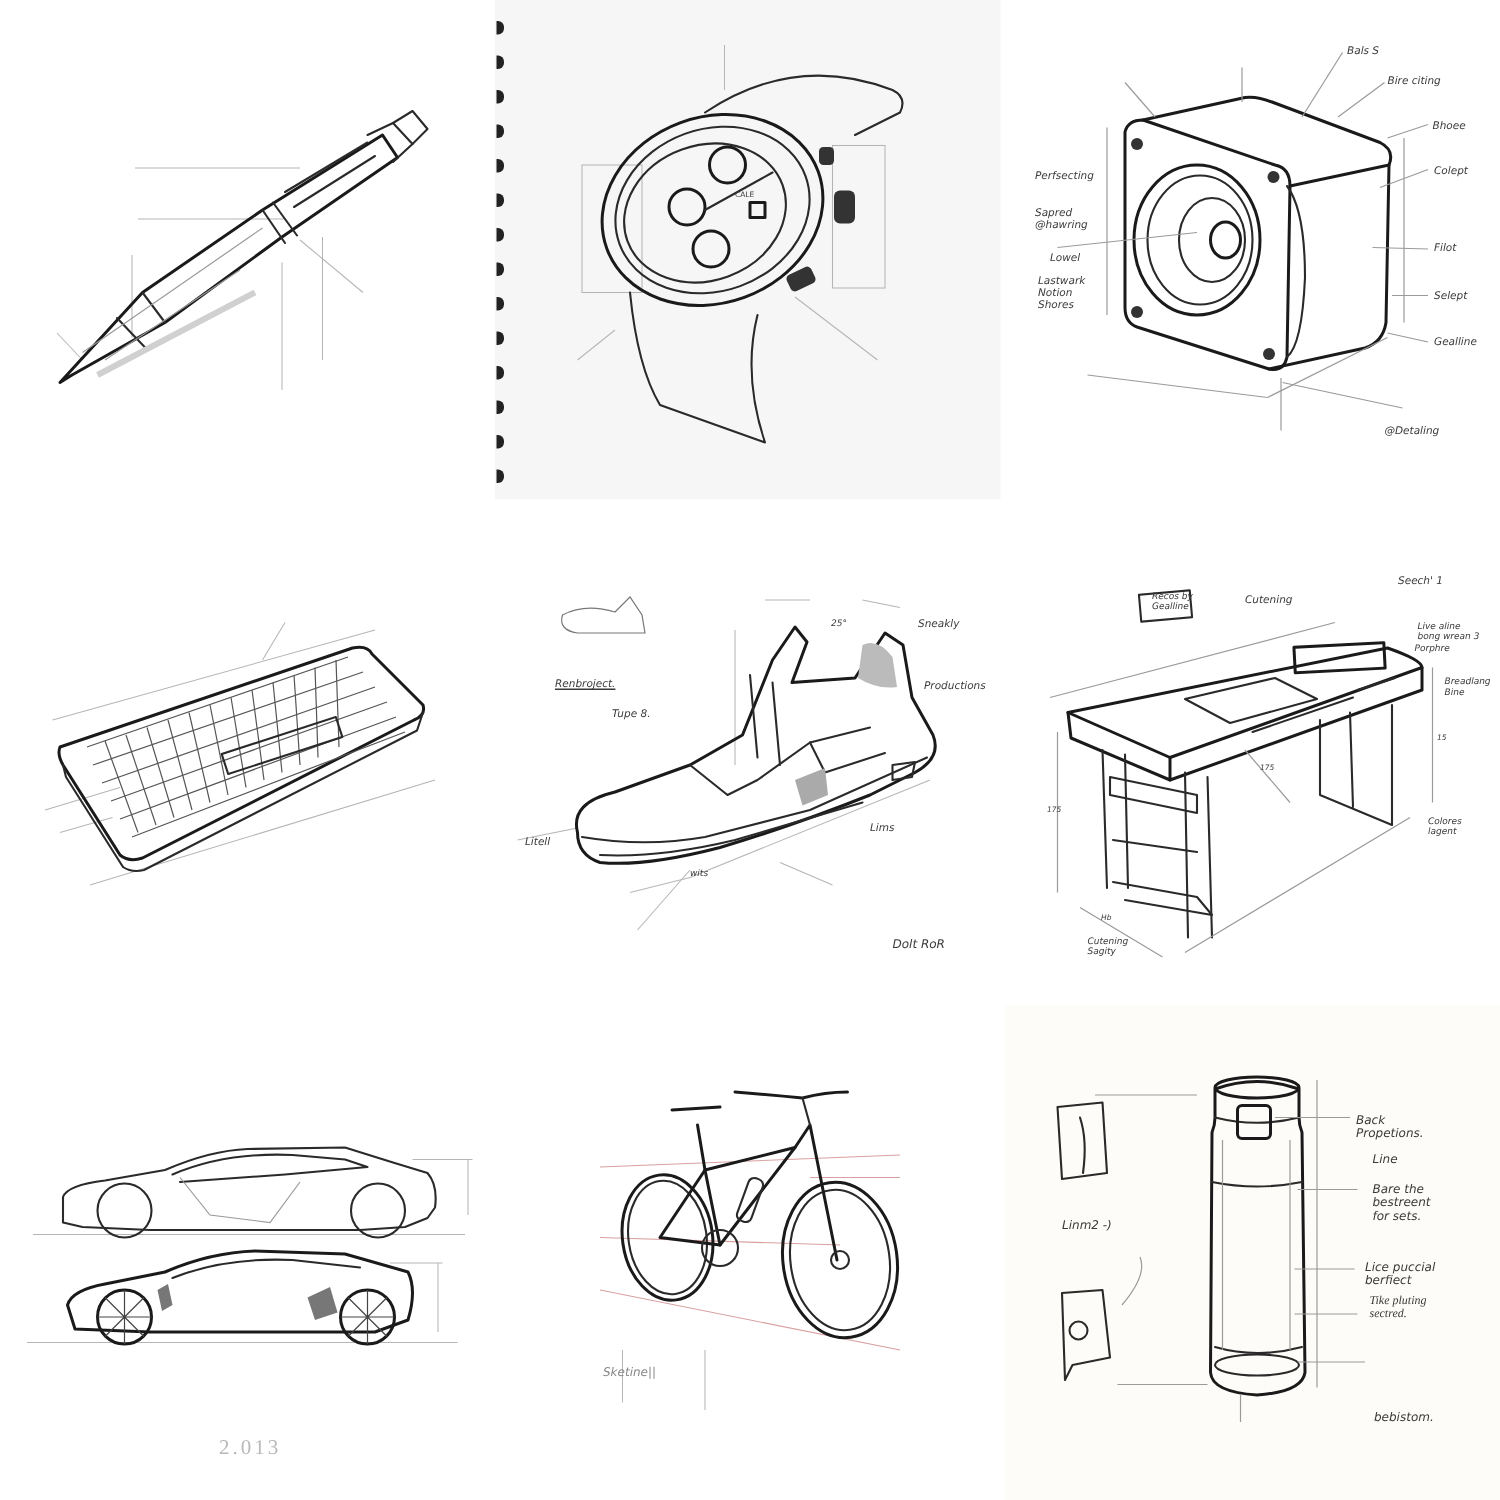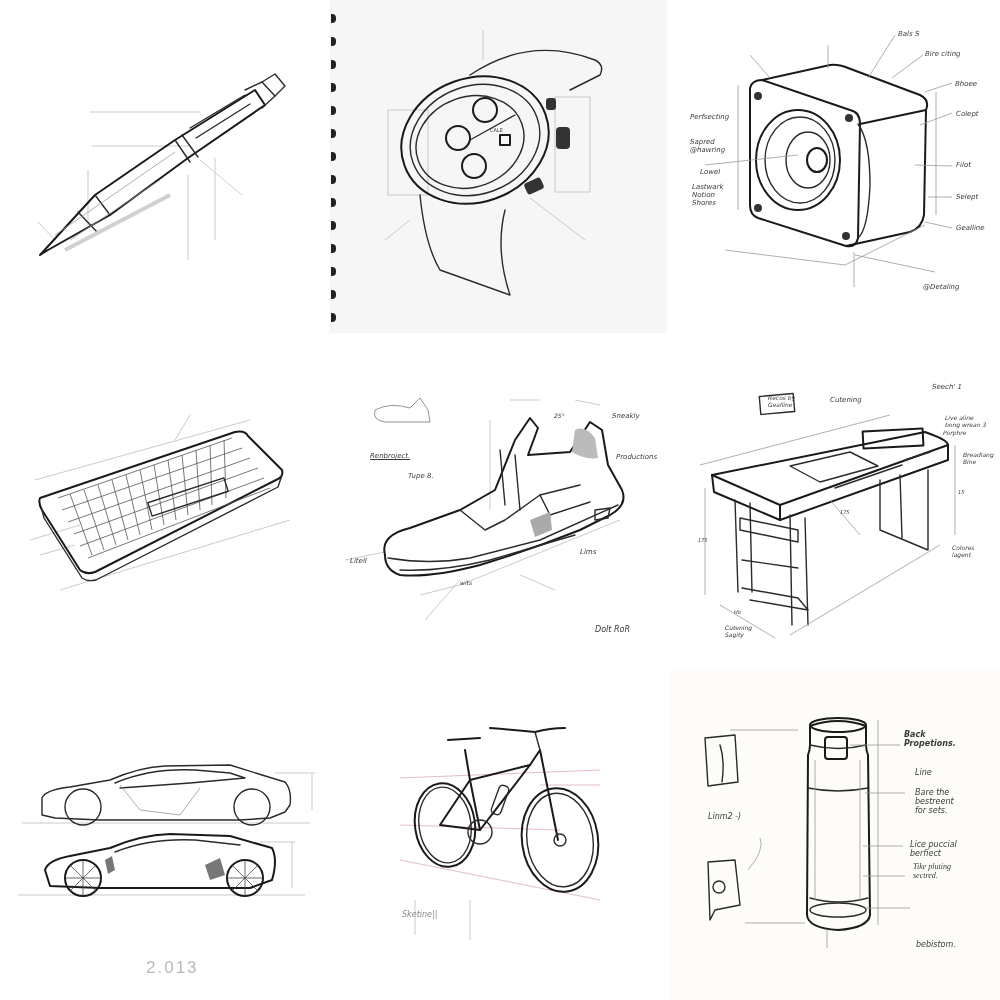--- a/index.html
+++ b/index.html
@@ -8,21 +8,21 @@
   .panel { position:absolute; overflow:hidden; background:#ffffff; }
   .panel svg { position:absolute; left:0; top:0; }
   .ink { fill:none; stroke:#2a2a2a; stroke-width:1.4; stroke-linecap:round; stroke-linejoin:round; }
   .ink2 { fill:none; stroke:#1a1a1a; stroke-width:2; stroke-linecap:round; stroke-linejoin:round; }
   .faint { fill:none; stroke:#9a9a9a; stroke-width:0.8; }
   .guide { fill:none; stroke:#b5b5b5; stroke-width:0.7; }
   .redguide { fill:none; stroke:#d9a0a0; stroke-width:0.7; }
   .note { position:absolute; font-family:"DejaVu Sans", sans-serif; font-size:7px;
           color:#3a3a3a; font-style:italic; line-height:1.15; white-space:nowrap; }
   .note-lg { font-size:8px; }
-  .year { position:absolute; font-family:Liberation Sans, sans-serif; font-size:17px;
+  .year { position:absolute; font-family:Liberation Serif, serif; font-size:14px;
           color:#b8b8b8; letter-spacing:2px; }
   .spiral { position:absolute; left:0; top:0; width:10px; height:335px; }
   .spiral span { display:block; width:5px; height:9px; background:#222; border-radius:0 4px 4px 0; margin:14px 0 0 1px; }
 </style>
 </head>
 <body>
 
 <div class="panel" style="left:0;top:0;width:330px;height:330px;">
   <svg width="330" height="330">
     <line class="guide" x1="90" y1="112" x2="200" y2="112"></line>
@@ -320,21 +320,21 @@
     <line class="faint" x1="60" y1="60" x2="128" y2="60"></line>
     <line class="faint" x1="75" y1="253" x2="135" y2="253"></line>
     <line class="faint" x1="157" y1="260" x2="157" y2="278"></line>
 
     <path class="ink" d="M35,68 L65,65 L68,112 L38,116 Z"></path>
     <path class="ink" d="M50,75 Q55,90 52,112"></path>
     <path class="ink" d="M38,192 L65,190 L70,235 L45,240 L40,250 Z"></path>
     <circle class="ink" cx="49" cy="217" r="6"></circle>
     <path class="faint" d="M90,168 Q95,180 78,200"></path>
   </svg>
-  <div class="note note-lg" style="left:234px;top:60px;white-space:pre;font-weight:bold;">Back
+  <div class="note note-lg" style="left:234px;top:72px;white-space:pre;">Back
 Propetions.</div>
   <div class="note note-lg" style="left:245px;top:98px;">Line</div>
   <div class="note note-lg" style="left:245px;top:118px;white-space:pre;">Bare the
 bestreent
 for sets.</div>
   <div class="note note-lg" style="left:240px;top:170px;white-space:pre;">Lice puccial
 berfiect</div>
   <div class="note note-lg" style="left:243px;top:192px;white-space:pre;font-family:Liberation Serif, serif;">Tike pluting
 sectred.</div>
   <div class="note note-lg" style="left:246px;top:233px;margin-top:37px;">bebistom.</div>

